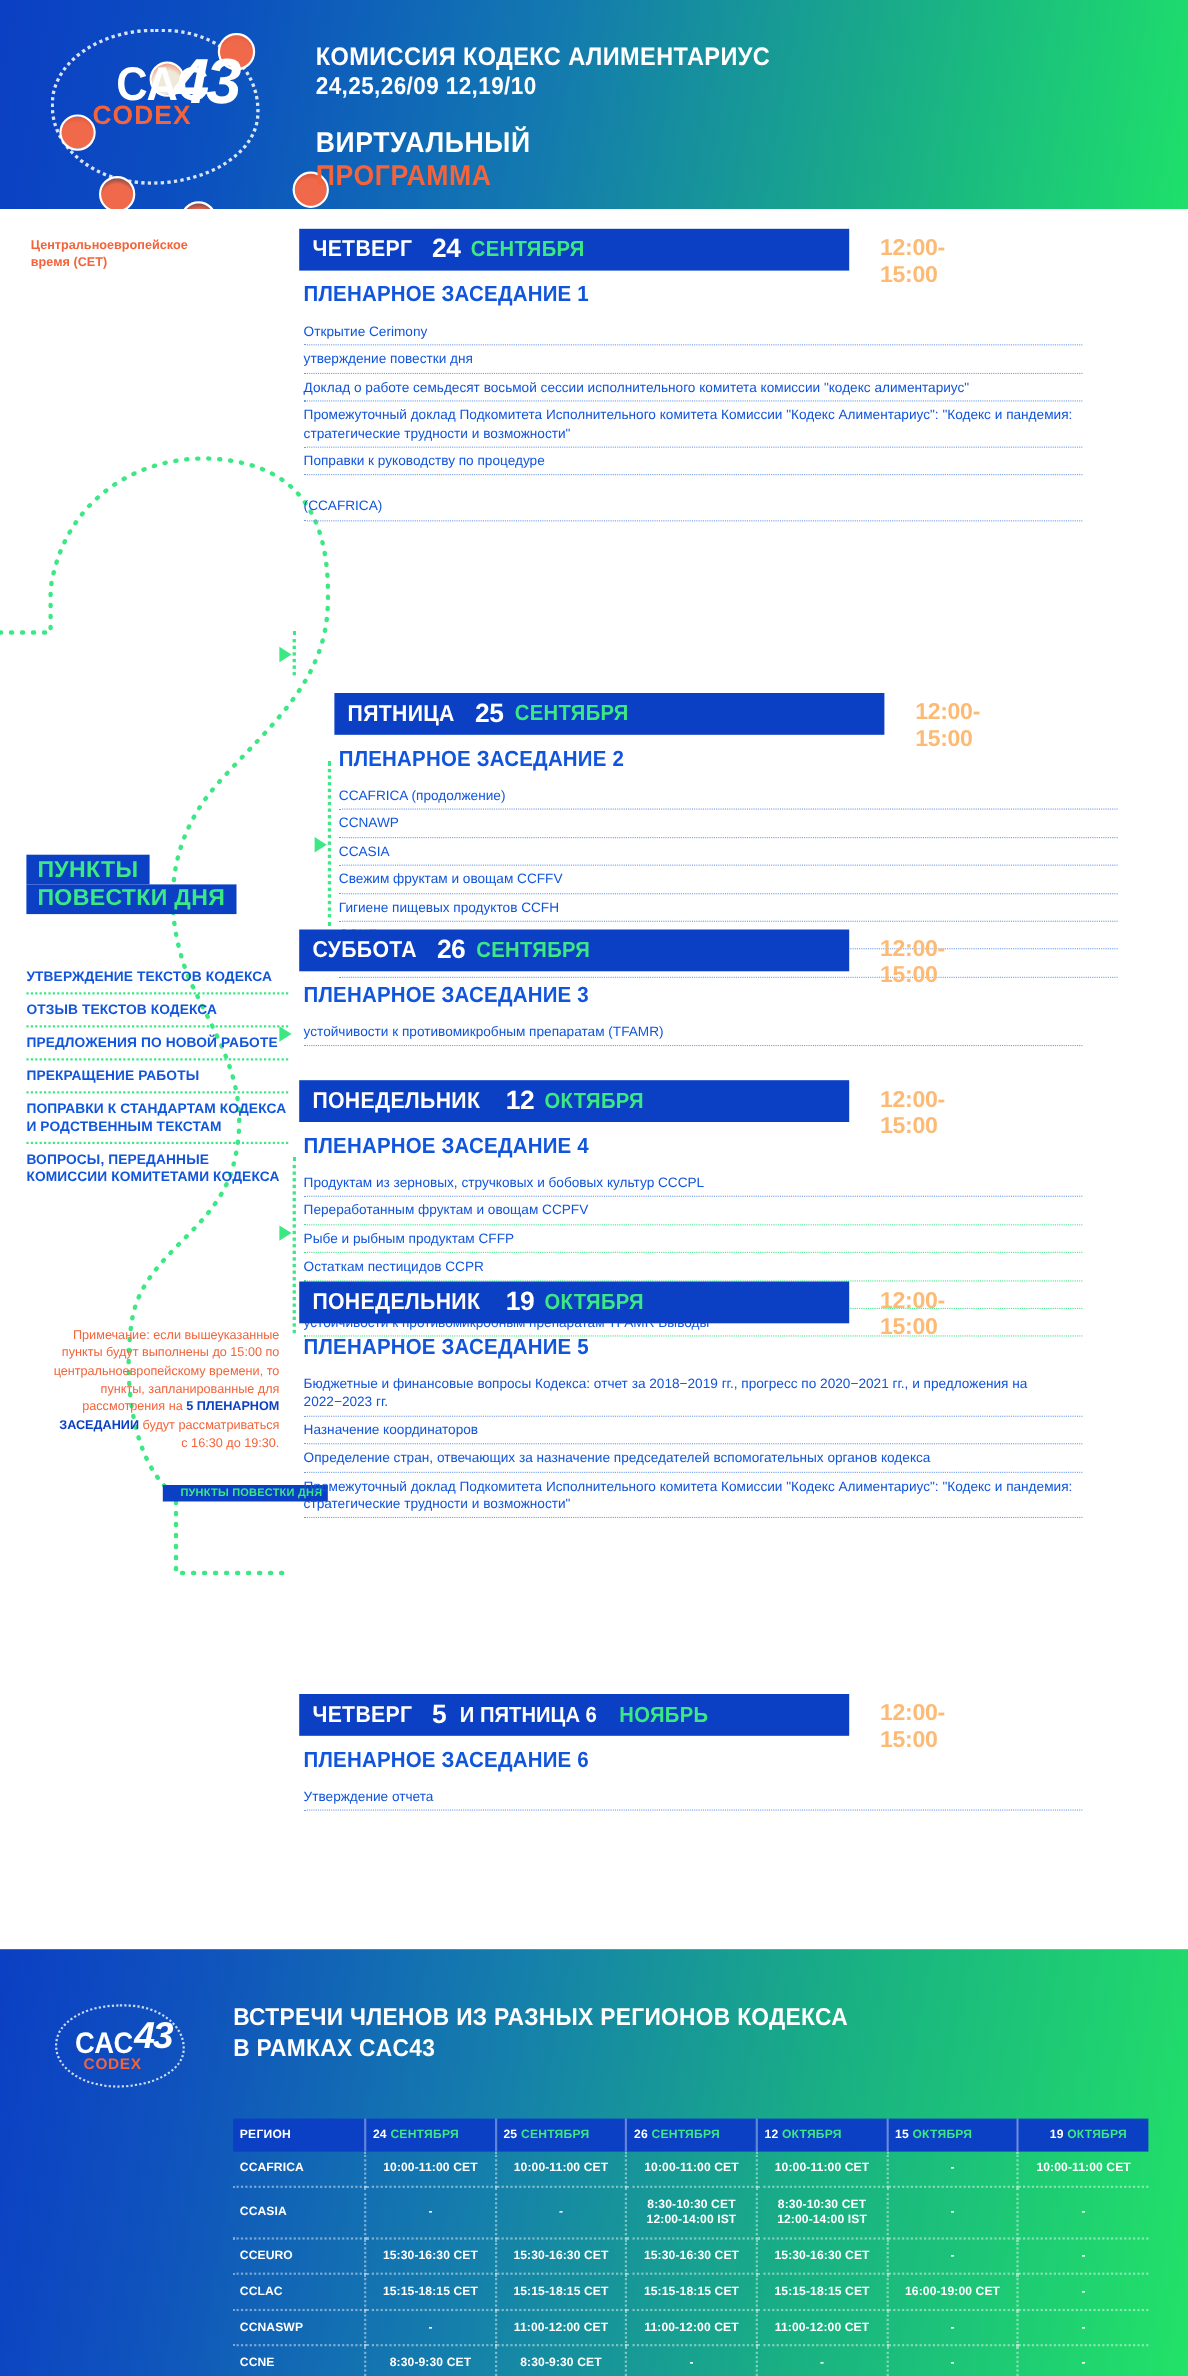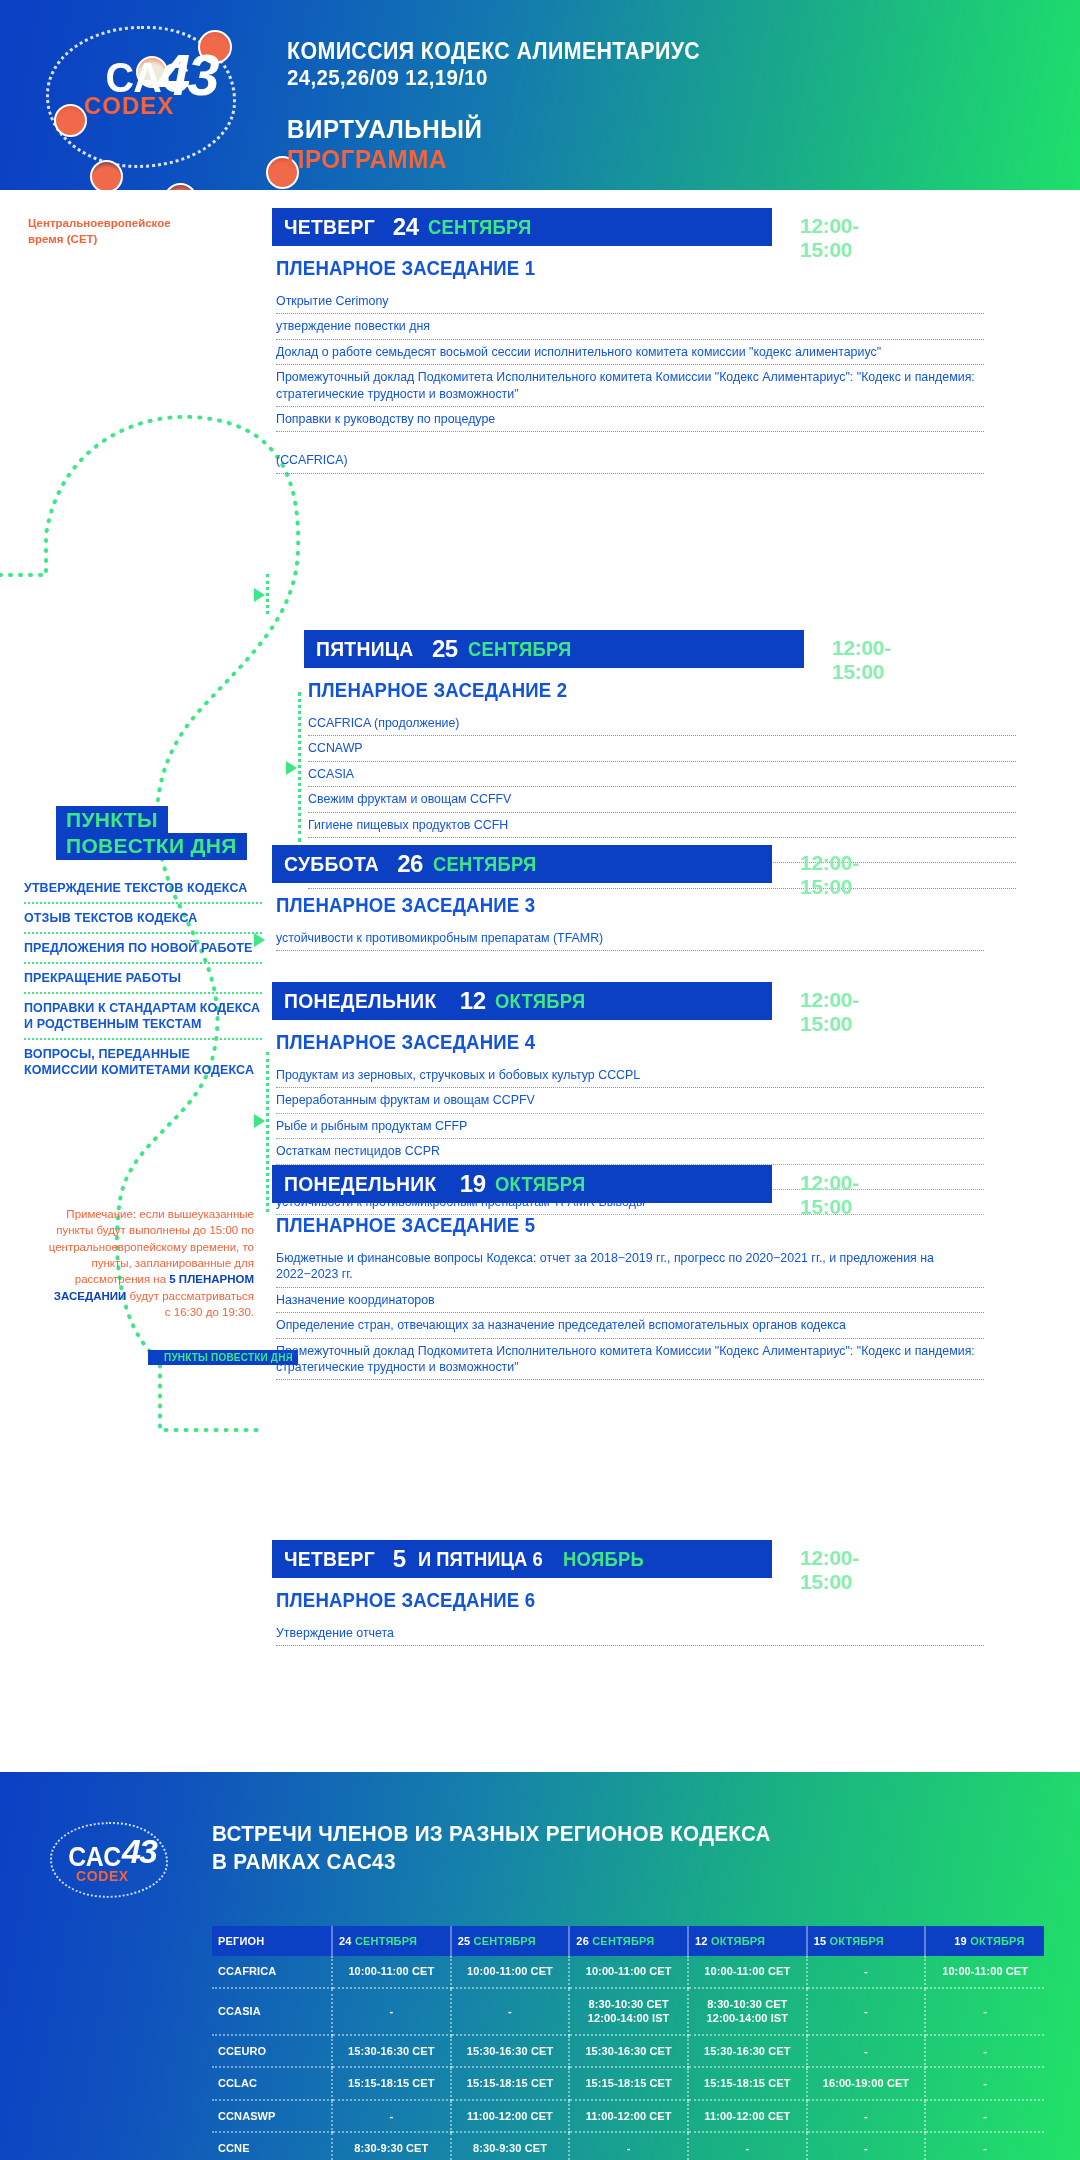--- a/index.html
+++ b/index.html
@@ -94,21 +94,21 @@
     position: absolute; left: 28px; top: 26px;
     width: 200px;
     font-size: 11.5px; font-weight: bold; color: #f4633a;
     line-height: 1.35;
   }
 
   
   .squiggle { position: absolute; left: 0; top: 0; pointer-events: none; }
 
   
-  .agenda-box { position: absolute; left: 24px; top: 616px; width: 232px; margin-left: 32px; }
+  .agenda-box { position: absolute; left: 24px; top: 587px; width: 232px; }
   .ab-l1 {
     display: inline-block;
     background: #0b3fc4; color: #3ce884;
     font-size: 21px; font-weight: bold;
     padding: 2px 10px 1px 10px; line-height: 1.12;
     letter-spacing: .3px;
   }
   .ab-l2 {
     display: inline-block;
     background: #0b3fc4; color: #3ce884;
@@ -156,21 +156,21 @@
     color: #3ce884; font-size: 20px; font-weight: bold;
     margin-left: 10px; letter-spacing: .3px;
     transform: scaleX(.92); transform-origin: left;
   }
   .db-extra {
     color: #fff; font-size: 20px; font-weight: bold;
     margin-left: 12px; transform: scaleX(.92); transform-origin: left;
   }
   .db-time {
     position: absolute; left: 528px; top: 6px;
-    color: #86efac; font-size: 21px; font-weight: bold;
+    color: #fdba74; font-size: 21px; font-weight: bold;
     letter-spacing: -.3px;
   }
   .plenary {
     color: #1155dd; font-size: 20px; font-weight: bold;
     margin: 11px 0 9px 4px; letter-spacing: .2px;
     transform: scaleX(.93); transform-origin: left;
   }
   .items { margin-left: 4px; }
   .item {
     font-size: 12.4px; color: #1155dd;

